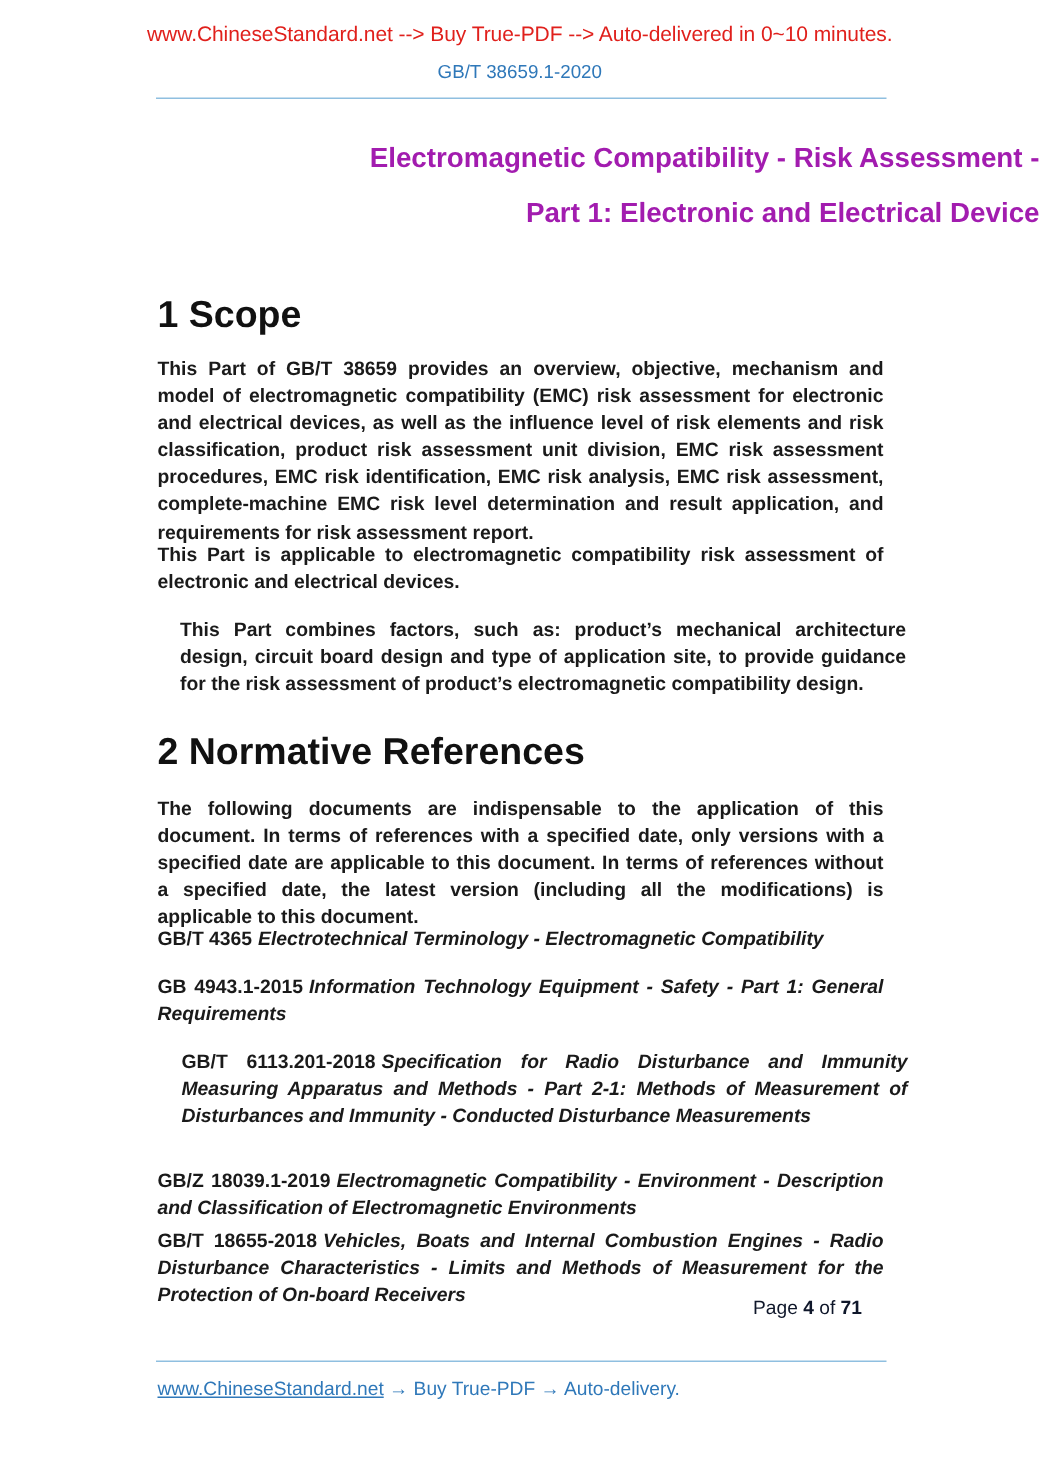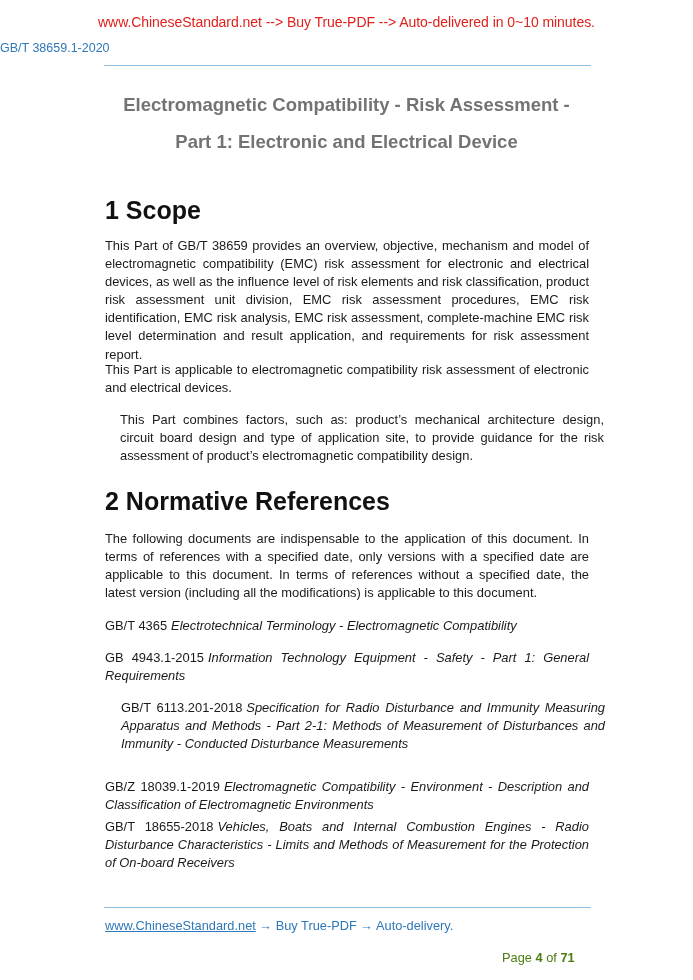--- a/index.html
+++ b/index.html
@@ -1,34 +1,34 @@
 <!DOCTYPE html>
 <html><head>
 <meta charset="utf-8">
 <style>
   html, body { margin:0; padding:0; background:#ffffff; }
   body { width:693px; height:980px; position:relative; overflow:hidden;
          font-family:"Liberation Sans", sans-serif; color:#111; }
   .banner { position:absolute; top:14px; left:0; width:693px; text-align:center;
             font-size:14px; color:#e0201c; white-space:nowrap; letter-spacing:-0.05px; }
-  .stdno { position:absolute; top:41px; left:0; width:693px; 
+  .stdno { position:absolute; top:41px; left:0; width:693px; text-align:center;
            font-size:12.5px; color:#2f78b9; }
   .rule-top { position:absolute; top:65px; left:104px; width:487px; height:1px; background:#8fbfe0; }
-  .title { position:absolute; left:0; width:693px; text-align:center; font-weight:bold;
-           font-size:18.5px; color:#737373; }
+  .title { position:absolute; left:0; width:693px; text-align:right; font-weight:bold;
+           font-size:18.5px; color:#a21caf; }
   .t1 { top:94px; }
   .t2 { top:131px; }
   .h1 { position:absolute; left:105px; font-weight:bold; font-size:25px; color:#111; }
   .p { position:absolute; left:105px; width:484px; font-size:12.9px; line-height:18.1px;
-       text-align:justify; text-align-last:left; color:#1a1a1a; }
+       text-align:justify; text-align-last:left; color:#1a1a1a;font-weight:bold; }
   .p i { font-style:italic; }
   .rule-bot { position:absolute; top:907px; left:104px; width:487px; height:1px; background:#8fbfe0; }
   .footer-left { position:absolute; top:918px; left:105px; font-size:12.8px; color:#2f78b9; white-space:nowrap; }
   .footer-left a { color:#2f78b9; text-decoration:underline;margin-top:44px; }
-  .footer-right { position:absolute; top:950px; left:502px; font-size:12.8px; color:#4d7c0f; white-space:nowrap; }
+  .footer-right { position:absolute; top:864px; left:502px; font-size:12.8px; color:#0f172a; white-space:nowrap; }
   .footer-right b { font-weight:bold; }
   .sp { display:inline-block; width:4px; }
 </style>
 </head>
 <body>
 
 <div class="banner">www.ChineseStandard.net --&gt; Buy True-PDF --&gt; Auto-delivered in 0~10 minutes.</div>
 <div class="stdno">GB/T 38659.1-2020</div>
 <div class="rule-top"></div>
 

